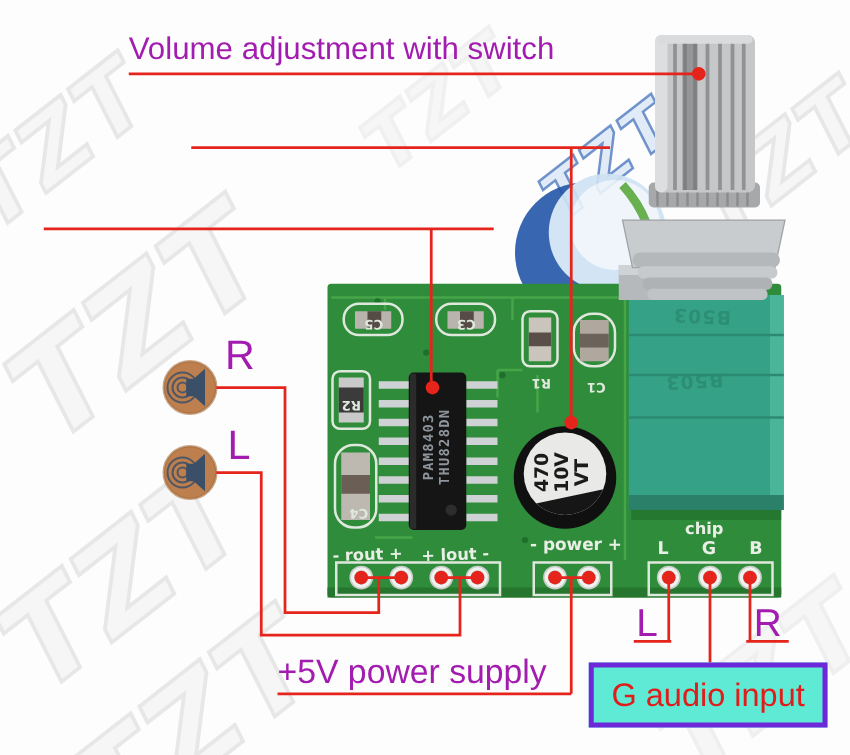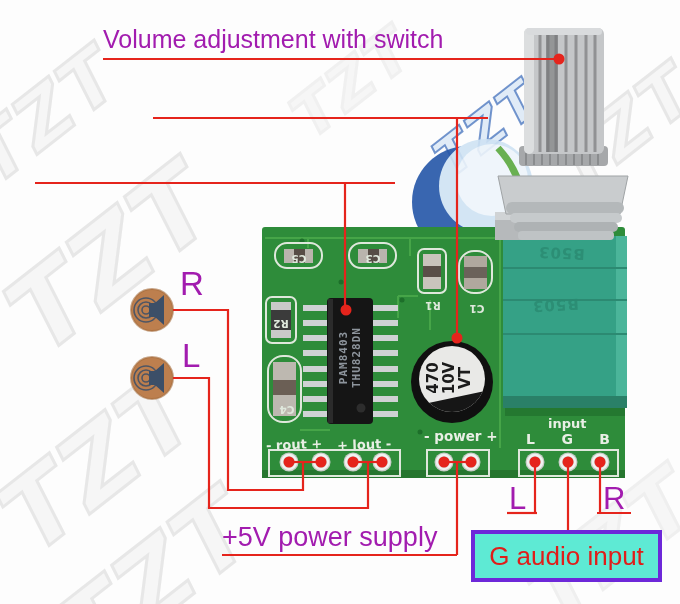--- a/index.html
+++ b/index.html
@@ -275,21 +275,21 @@
   <div class="red-label" style="left:222px;top:522px;font-size:27px;">+5V power supply</div>
   <div class="gbox">G audio input</div>
   <div class="red-label" style="left:180px;top:265px;font-size:33px;">R</div>
   <div class="red-label" style="left:182px;top:337px;font-size:33px;">L</div>
   <div class="red-label" style="left:509px;top:481px;font-size:31px;">L</div>
   <div class="red-label" style="left:603px;top:481px;font-size:31px;">R</div>
 
   <div class="silk" style="left:266px;top:437px;font-size:13px;transform:rotate(-2deg);">- rout +</div>
   <div class="silk" style="left:337px;top:437px;font-size:13px;transform:rotate(-2deg);">+ lout -</div>
   <div class="silk" style="left:424px;top:428px;font-size:13.5px;">- power +</div>
-  <div class="silk" style="left:548px;top:416px;font-size:13px;">input</div>
+  <div class="silk" style="left:548px;top:416px;font-size:13px;">chip</div>
   <div class="pins-row">
     <span>L</span>
     <span>G</span>
     <span>B</span>
   </div>
   <div class="comp-label" style="left:299px;top:259px;">C5</div>
   <div class="comp-label" style="left:373px;top:259px;">C3</div>
   <div class="comp-label" style="left:433px;top:306px;">R1</div>
   <div class="comp-label" style="left:477px;top:309px;">C1</div>
   <div class="comp-label" style="left:281px;top:324px;">R2</div>

